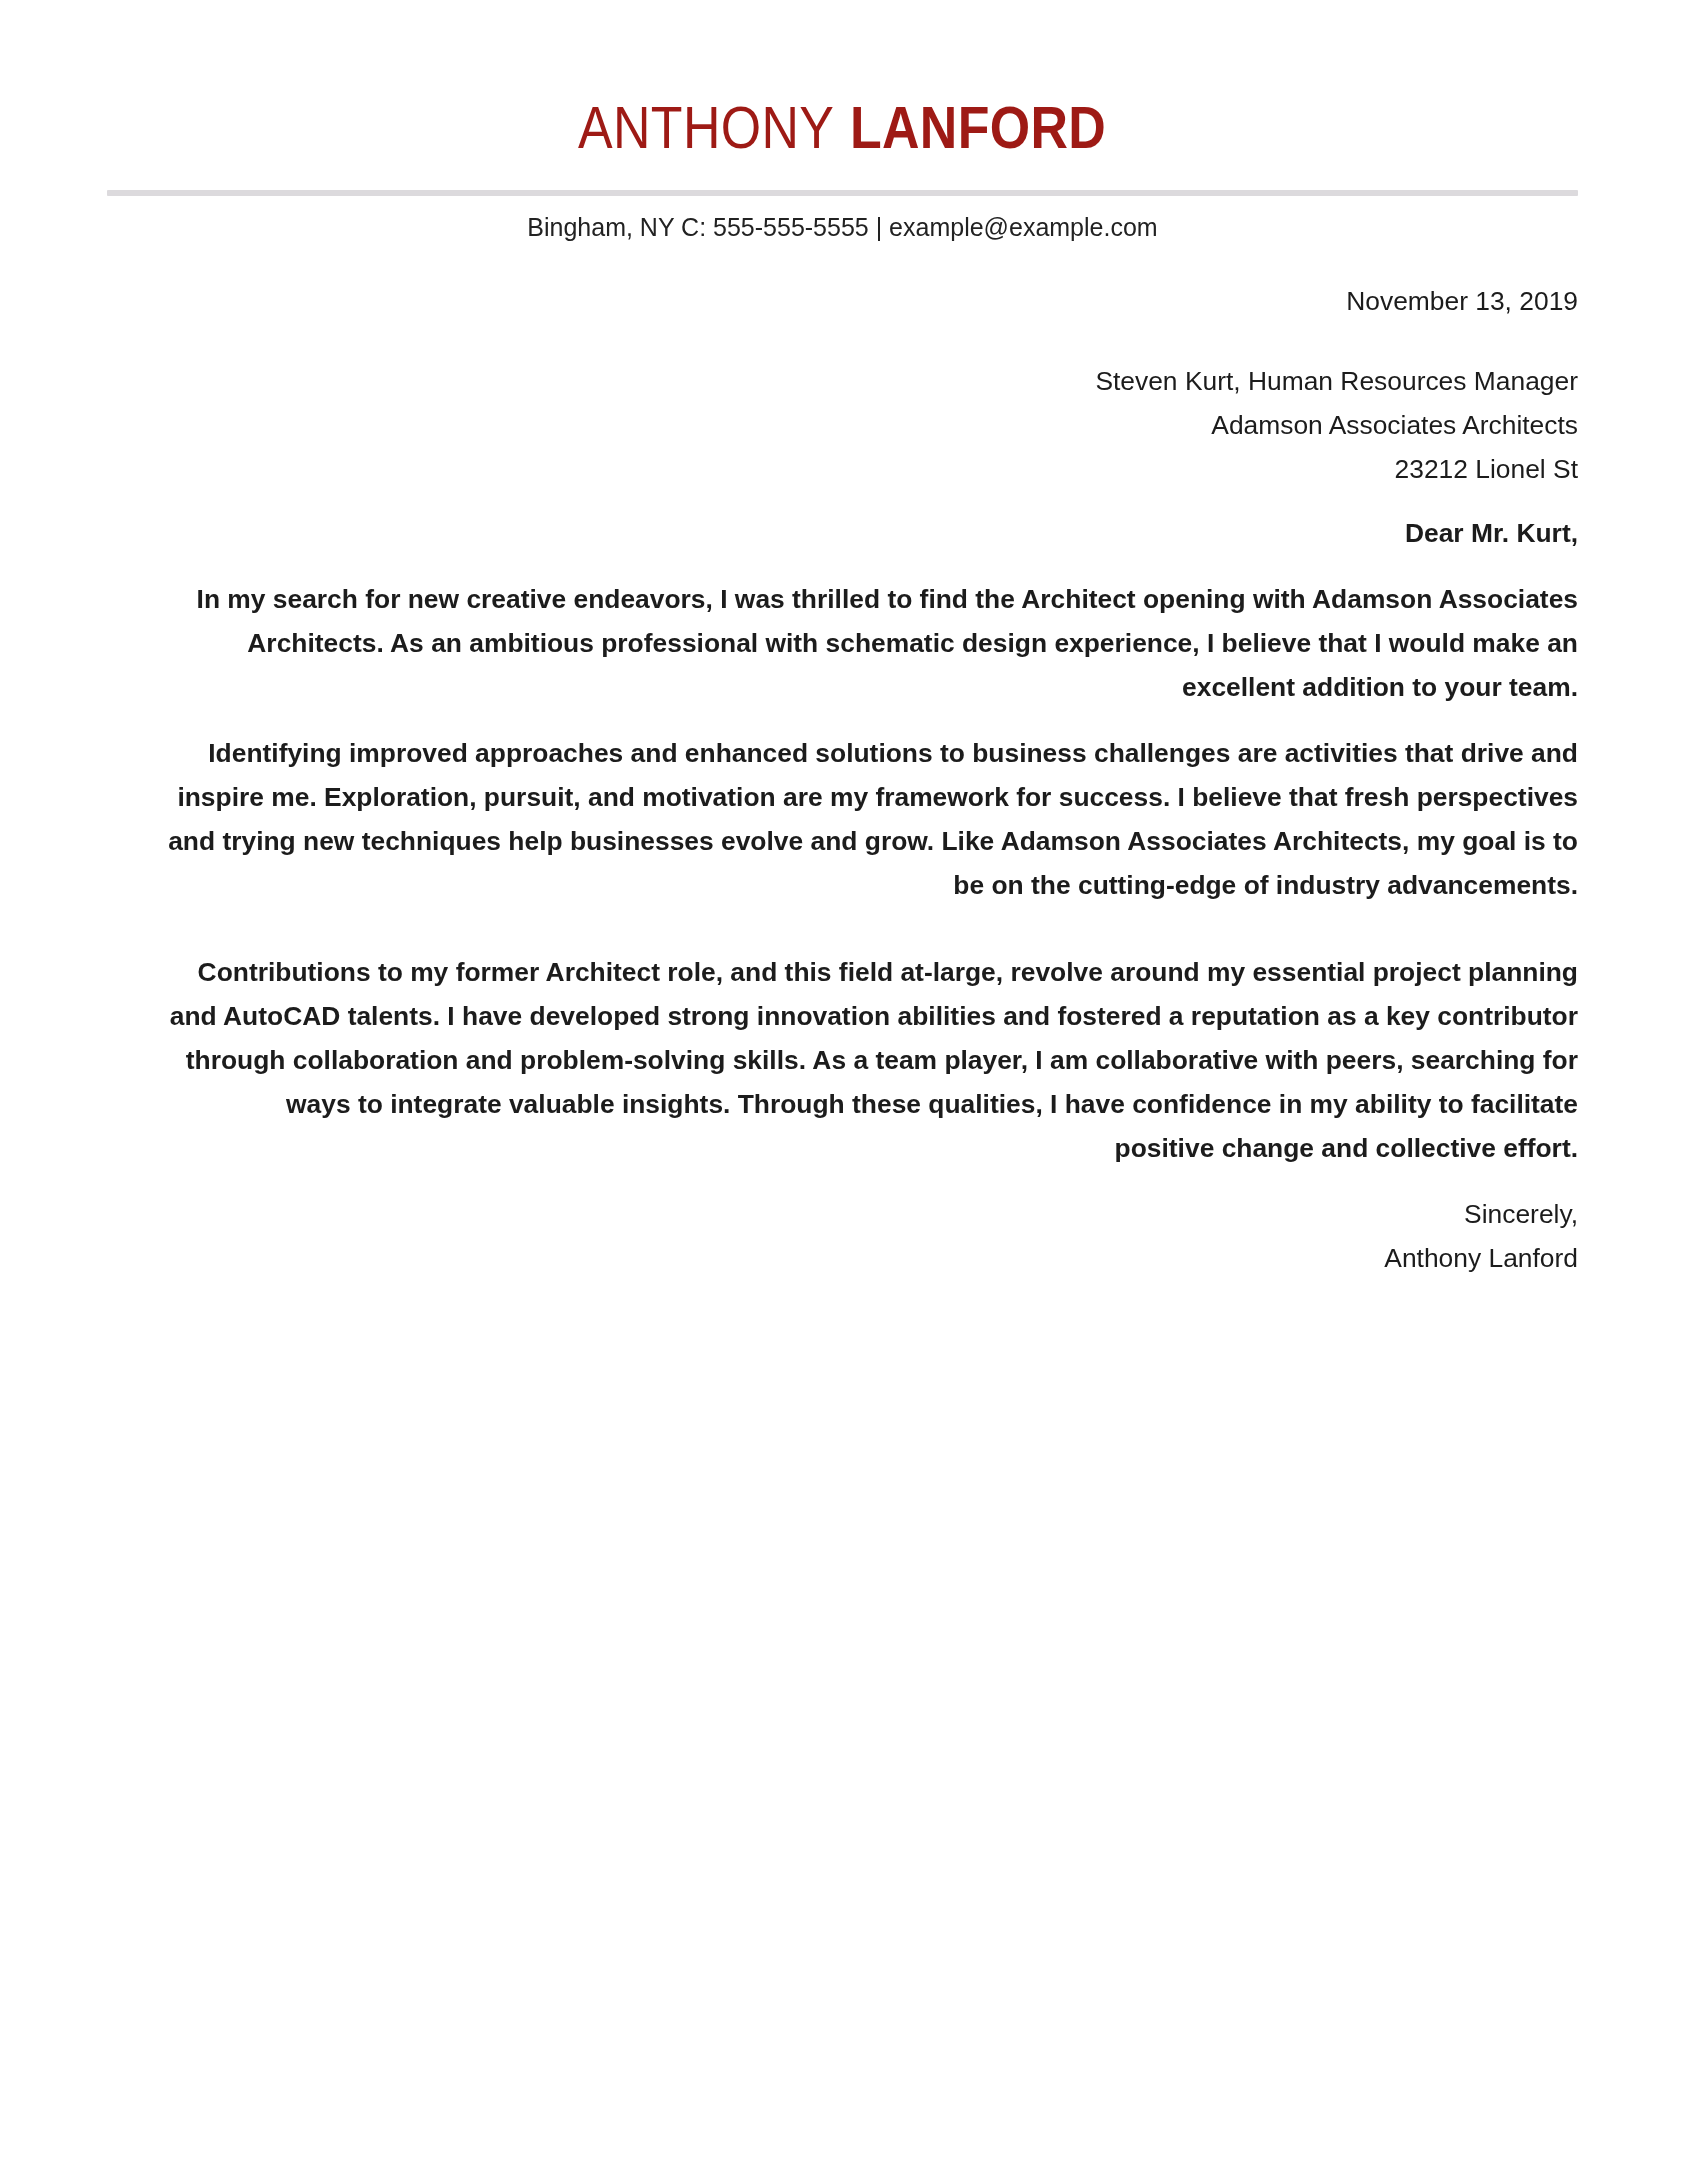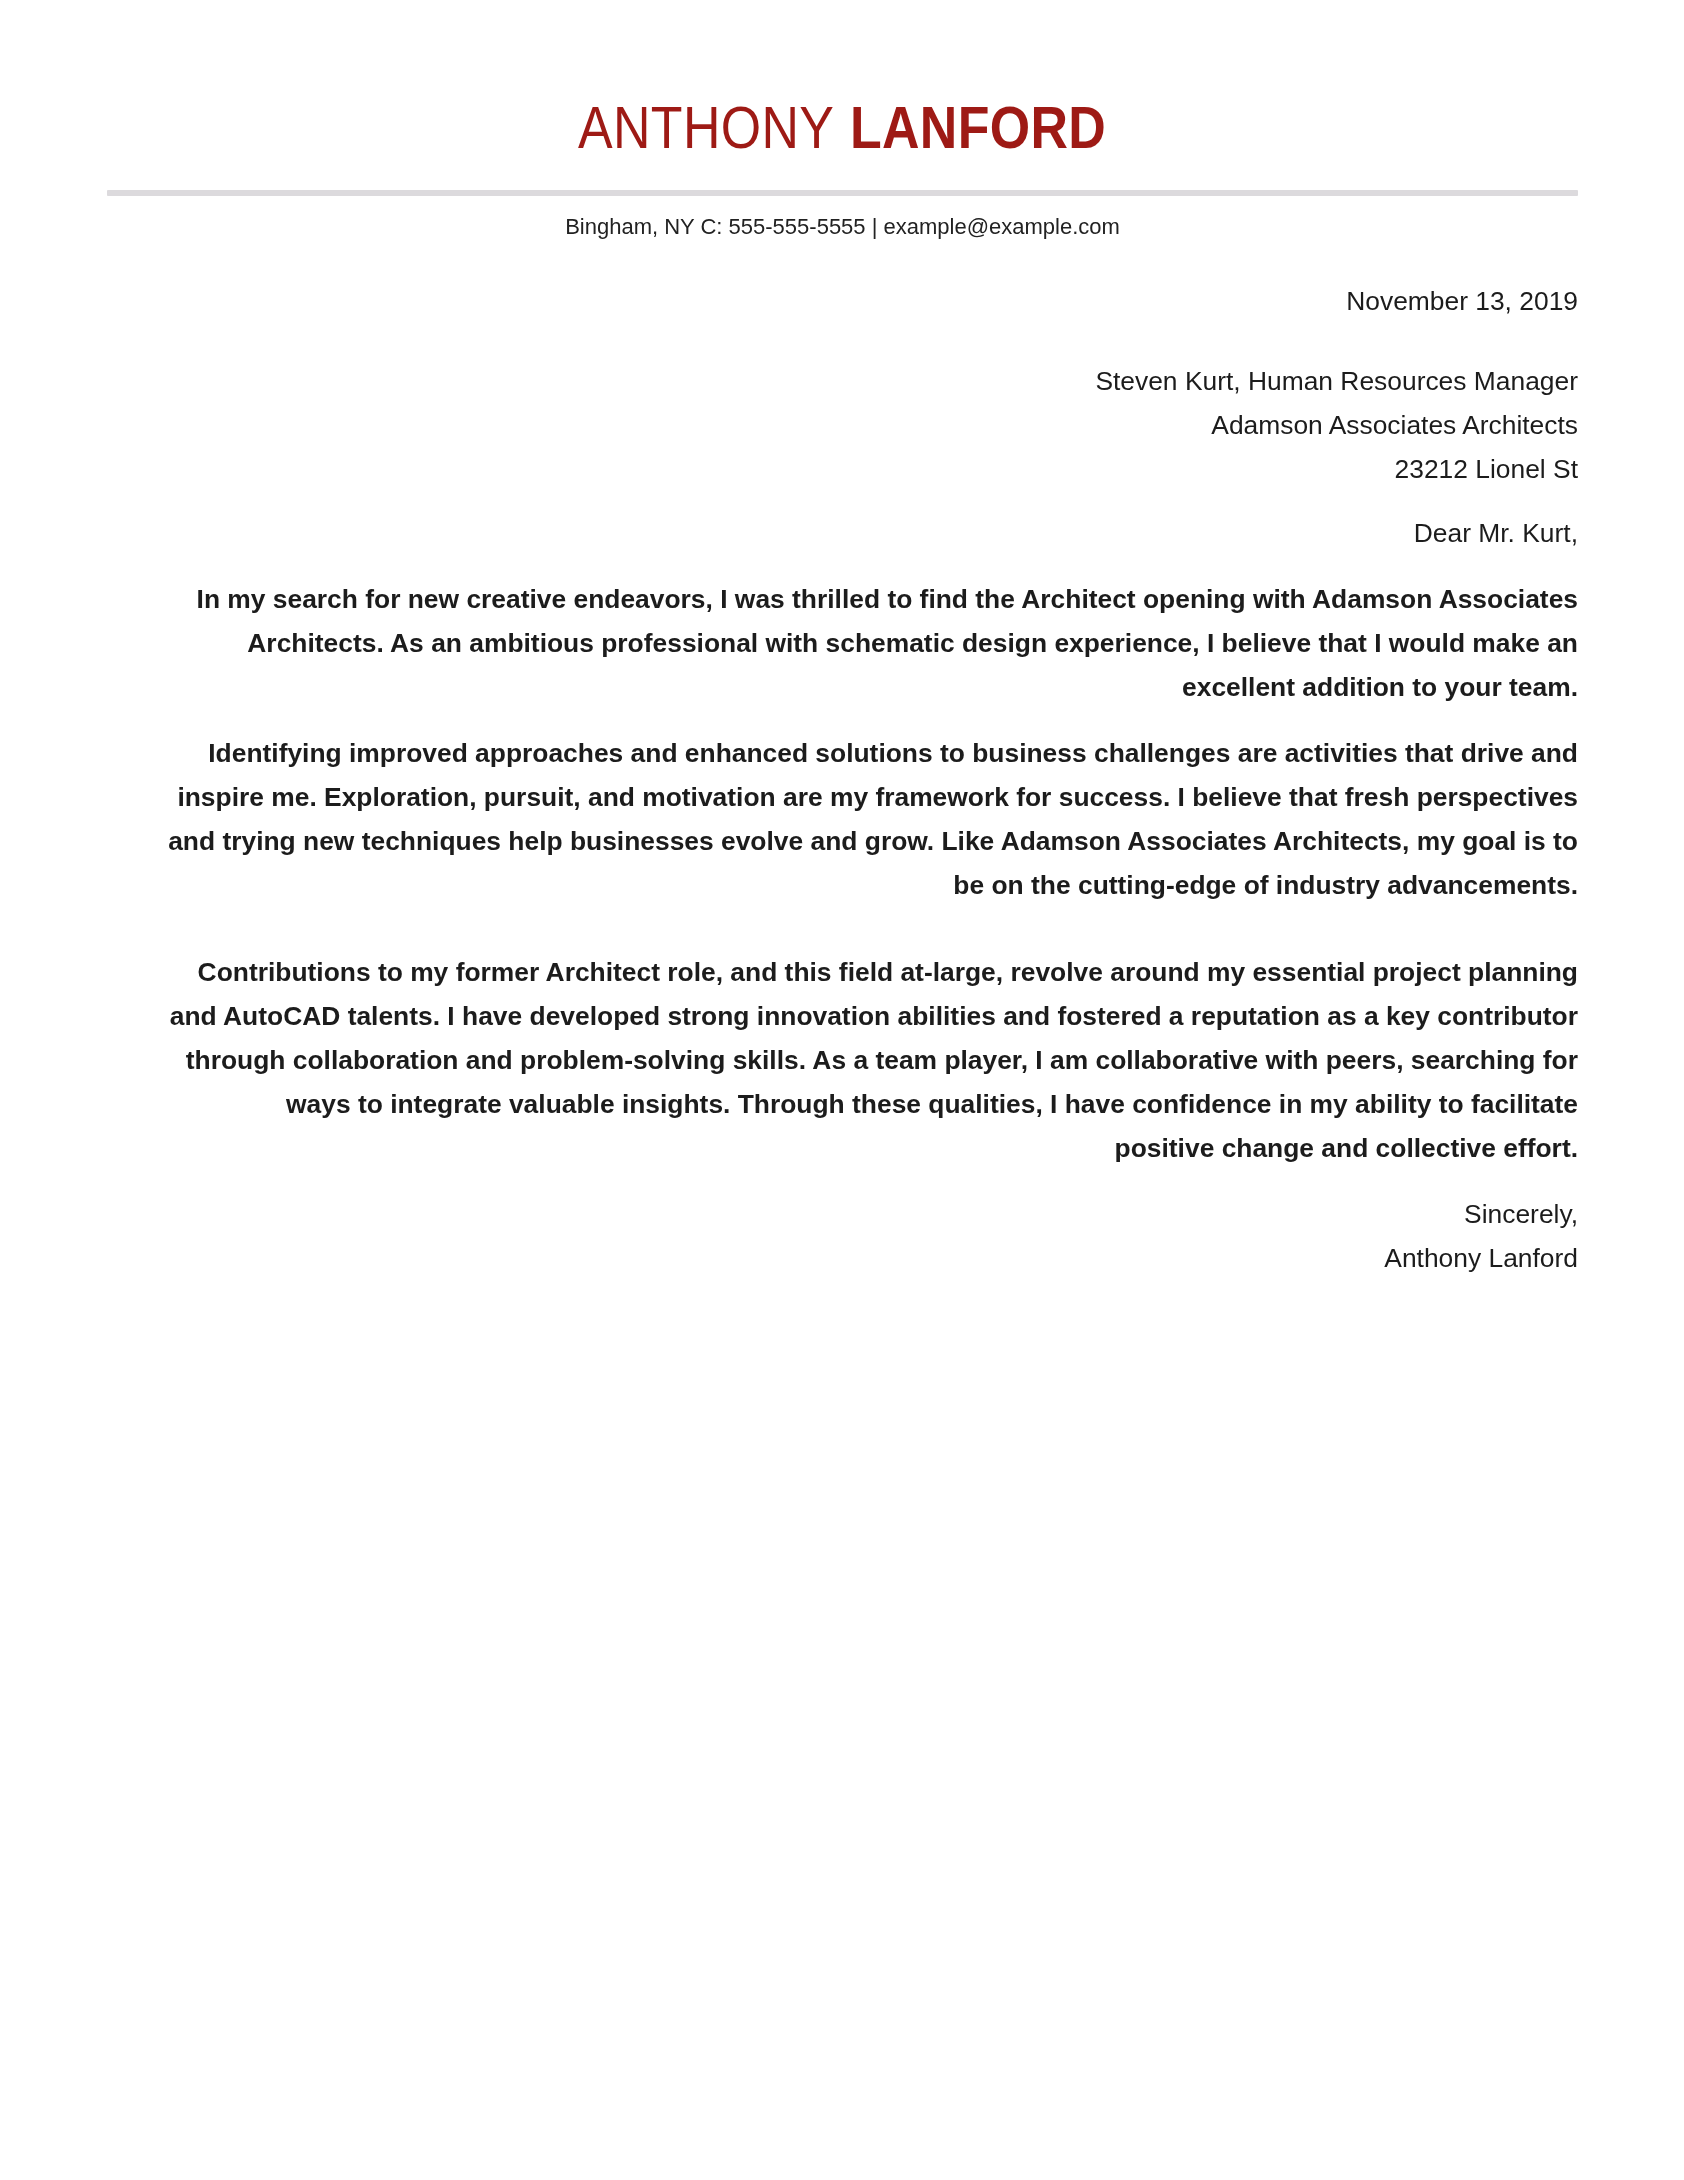--- a/index.html
+++ b/index.html
@@ -41,35 +41,35 @@
   .name-last  { font-weight: 700; letter-spacing: 0.4px; }
   .divider {
     margin-top: 31.5px;
     height: 6.8px;
     background: var(--divider);
     border-radius: 0.9px;
   }
   .contact {
     margin-top: 8.5px;
     text-align: center;
-    font-size: 22px;
+    font-size: 25px;
     line-height: 44px;
     color: #222222;
   }
   
   .line, .para {
     font-size: 26.4px;
     line-height: 44px;
     color: var(--text);
     text-align: right;
   }
   .para { white-space: pre-line; }
   .date       { margin-top: 30px; }
   .recipient  { margin-top: 36px; }
-  .salutation { margin-top: 20.4px; }
+  .salutation { margin-top: 20.4px; font-weight: bold; }
   .para       { margin-top: 22px; font-weight: bold; }
   .para.gap-large { margin-top: 43px; }
   .closing    { margin-top: 22px; }
   .signature  { margin-top: 0; }
 </style>
 </head>
 <body>
 
 <div class="page">
 

